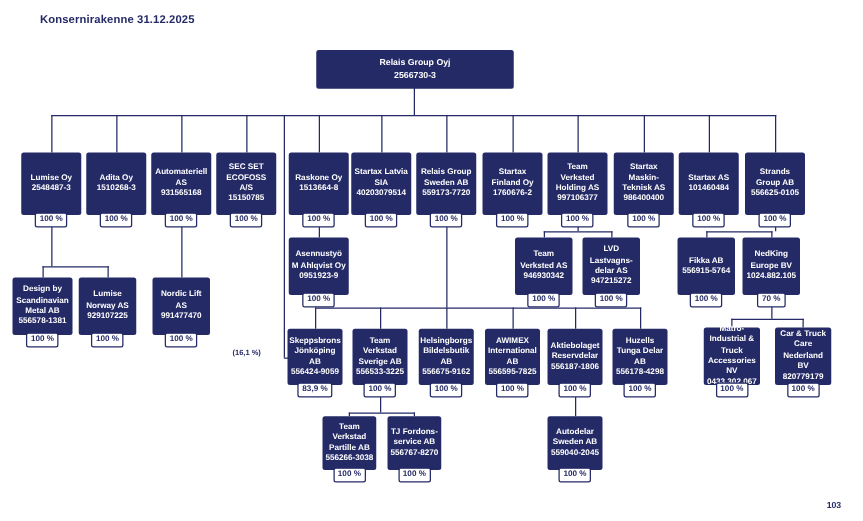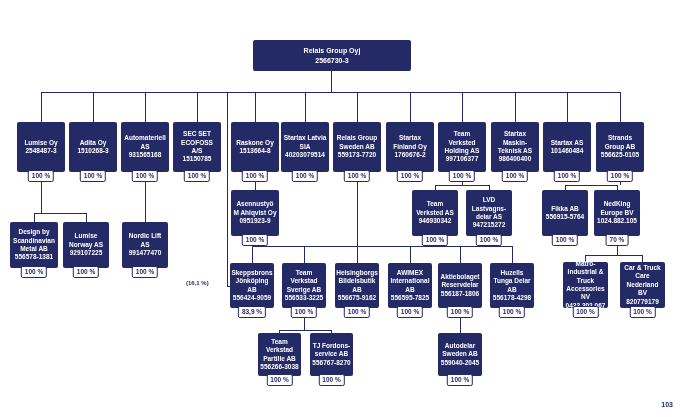--- a/index.html
+++ b/index.html
@@ -29,20 +29,21 @@
     transform:translateX(-50%);white-space:nowrap;line-height:1.2;z-index:3;
   }
   .annotation{
     position:absolute;font-size:6px;font-weight:bold;color:var(--navy);z-index:3;white-space:nowrap;
   }
 </style>
 </head>
 <body>
 
 <div class="canvas" id="canvas" style="--navy: #242a66;">
+  <div class="title">Konsernirakenne 31.12.2025</div>
   <div class="pagenum">103</div>
 <div class="line" style="left: 331px; top: 70px; width: 1px; height: 22px;"></div>
     <div class="line" style="left: 41px; top: 92px; width: 580px; height: 1px;"></div>
     <div class="line" style="left: 41px; top: 92px; width: 1px; height: 30px;"></div>
     <div class="line" style="left: 93px; top: 92px; width: 1px; height: 30px;"></div>
     <div class="line" style="left: 145px; top: 92px; width: 1px; height: 30px;"></div>
     <div class="line" style="left: 197px; top: 92px; width: 1px; height: 30px;"></div>
     <div class="line" style="left: 255px; top: 92px; width: 1px; height: 30px;"></div>
     <div class="line" style="left: 305px; top: 92px; width: 1px; height: 30px;"></div>
     <div class="line" style="left: 357px; top: 92px; width: 1px; height: 30px;"></div>

